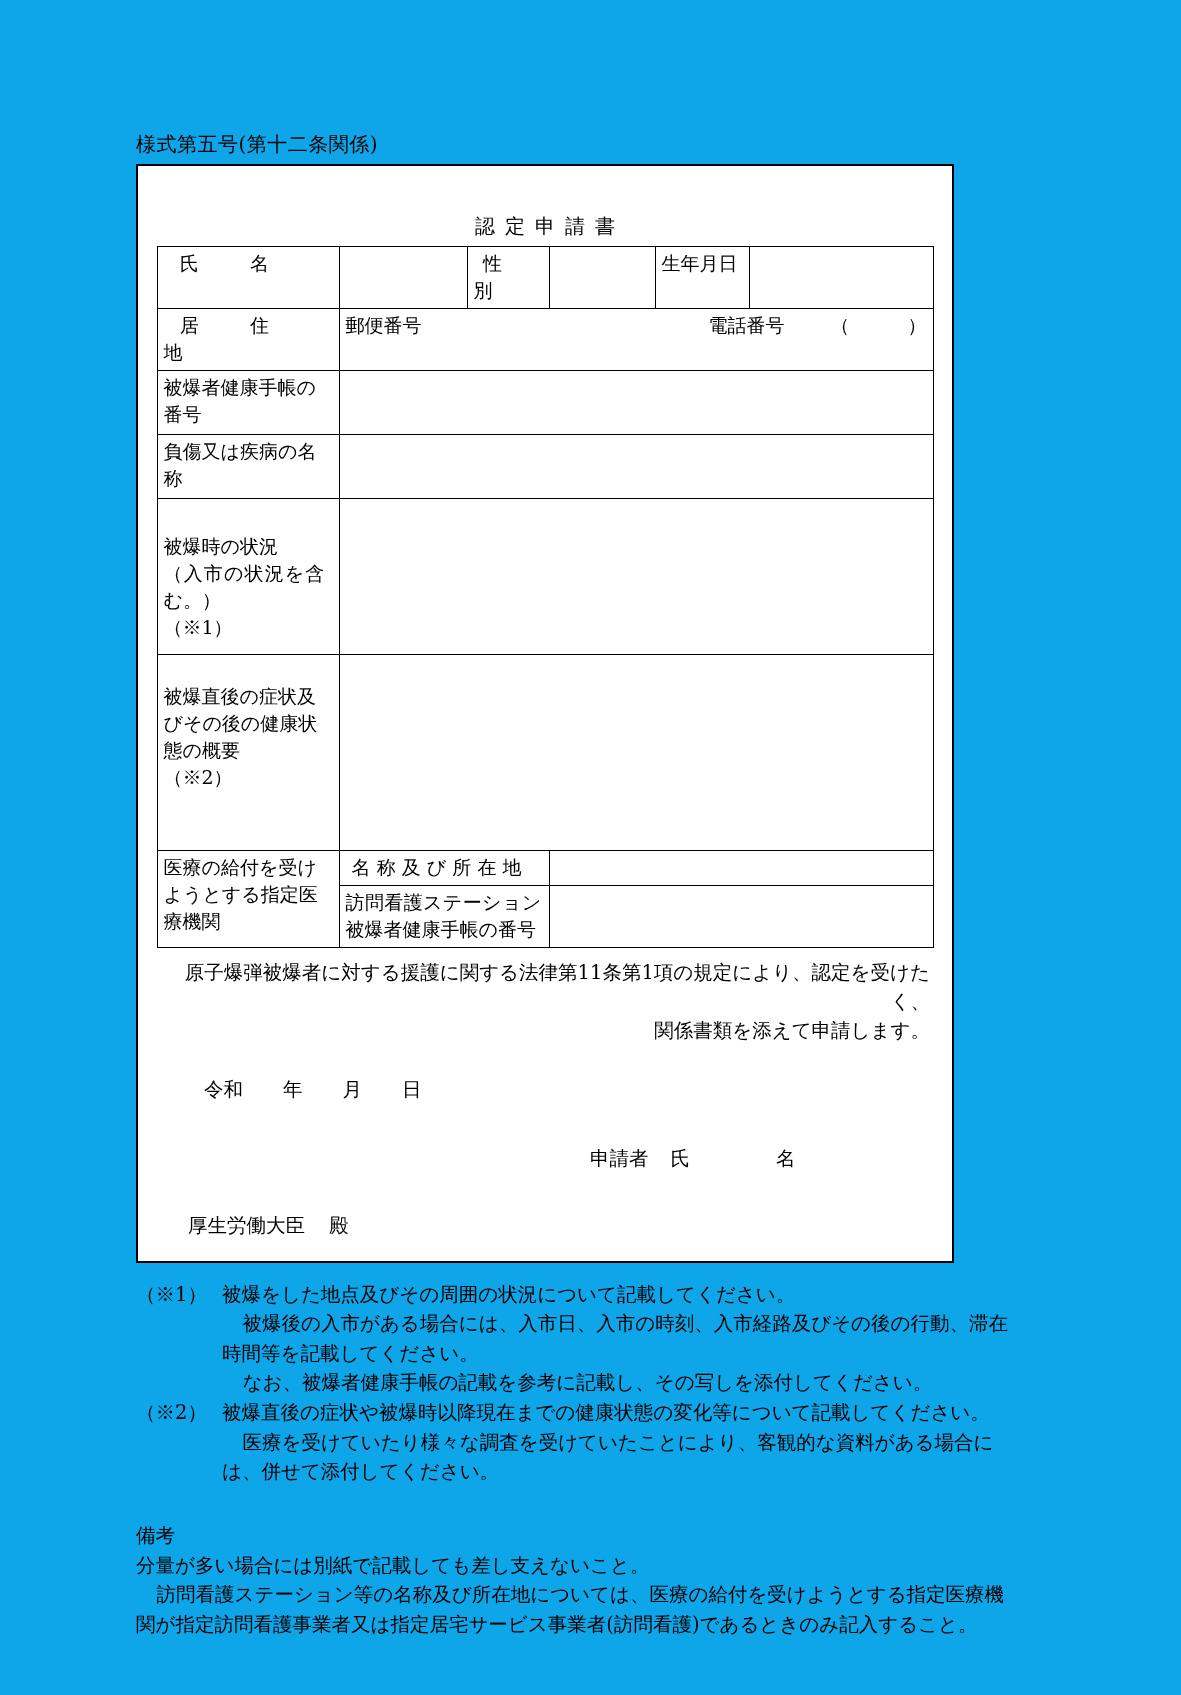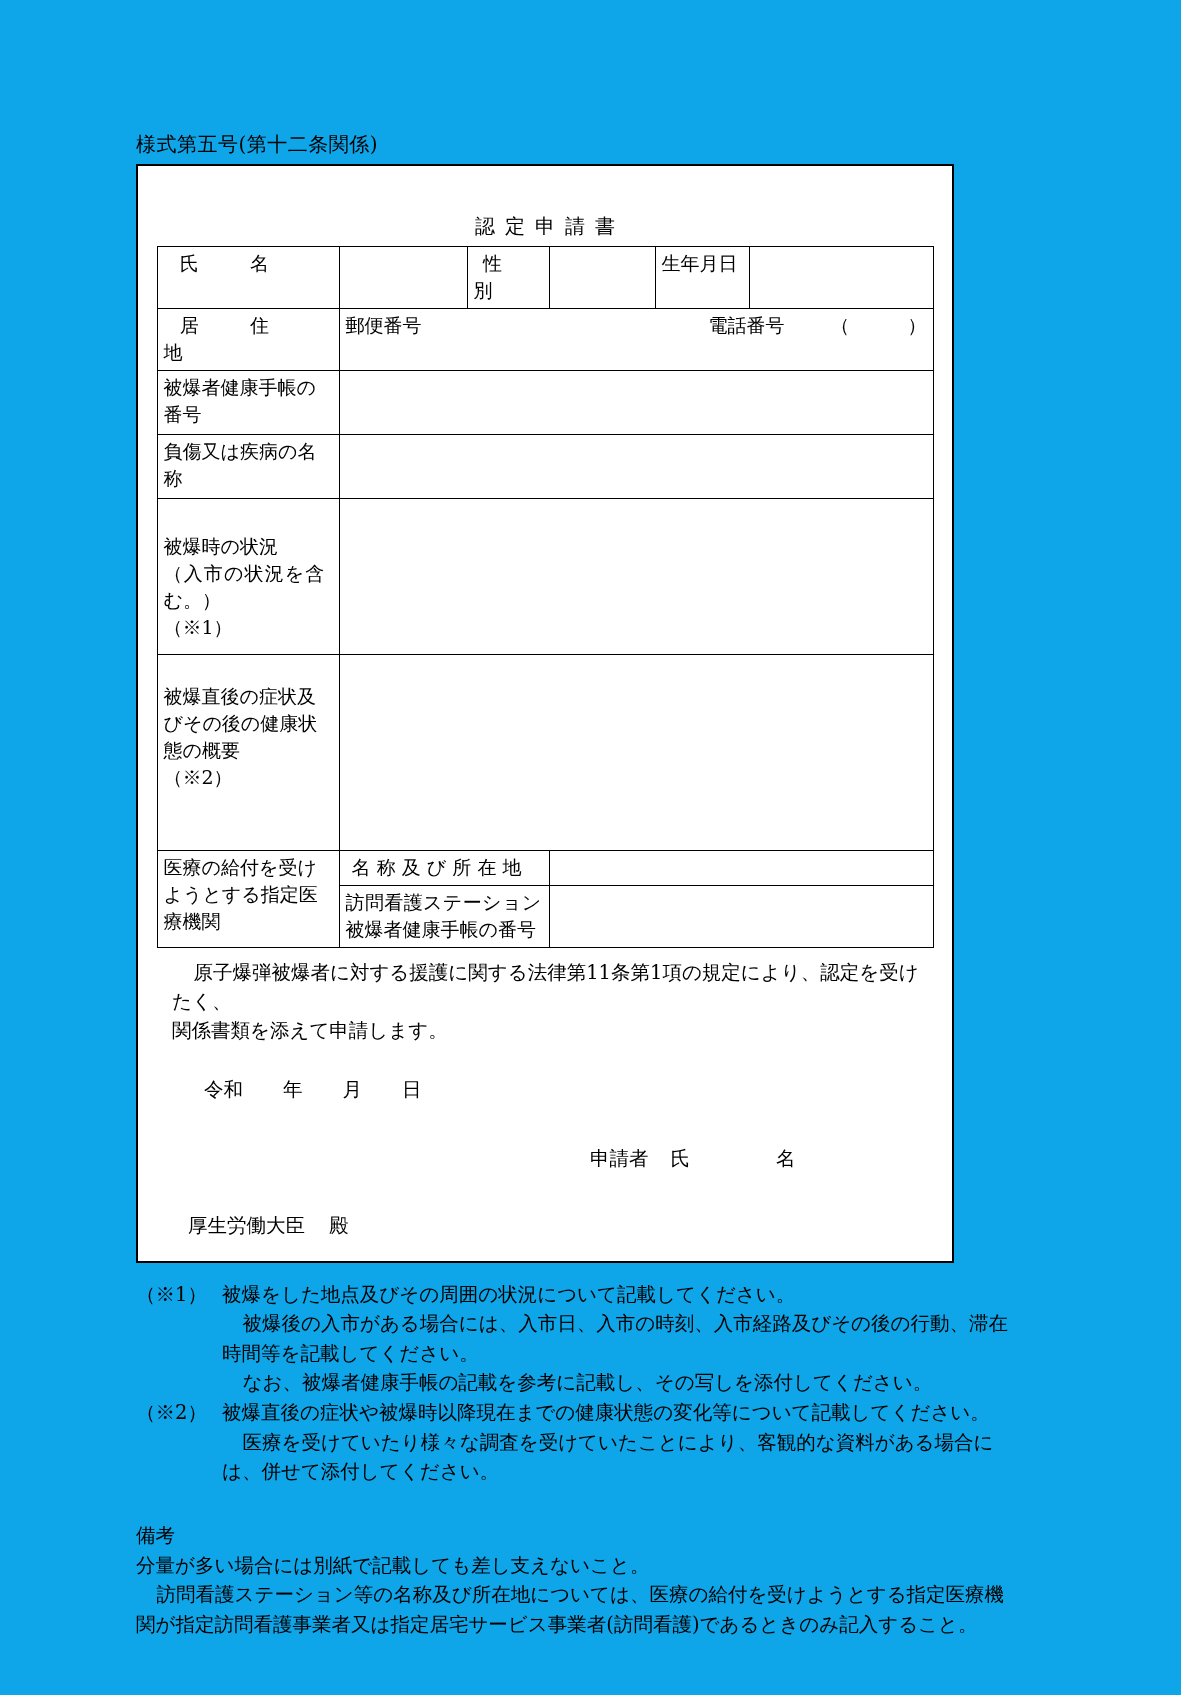--- a/index.html
+++ b/index.html
@@ -89,21 +89,22 @@
   .tel-row .sp1 { flex: 1 1 auto; }
   .tel-row .tel { flex: 0 0 auto; }
   .tel-row .paren { flex: 0 0 auto; letter-spacing: 0; }
   .sp-tel { display:inline-block; width: 46px; }
   .sp-paren { display:inline-block; width: 58px; }
 
   
   .statement {
     font-size: 19.5px;
     line-height: 1.5;
-    padding: 10px 22px 0 34px;
+    padding: 10px 22px 0 22px;
+    text-align: right;
   }
   .statement p { margin: 0; }
   .stmt-indent { text-indent: 1.1em; }
   .date-line {
     font-size: 19.5px;
     padding: 30px 0 0 66px;
     letter-spacing: 0;
   }
   .date-line .gap { display: inline-block; width: 40px; }
   .applicant-line {

